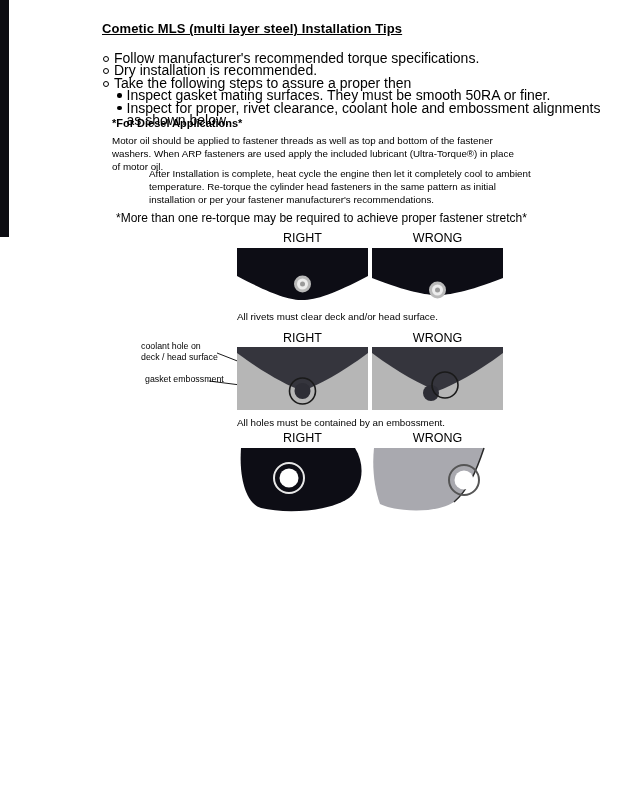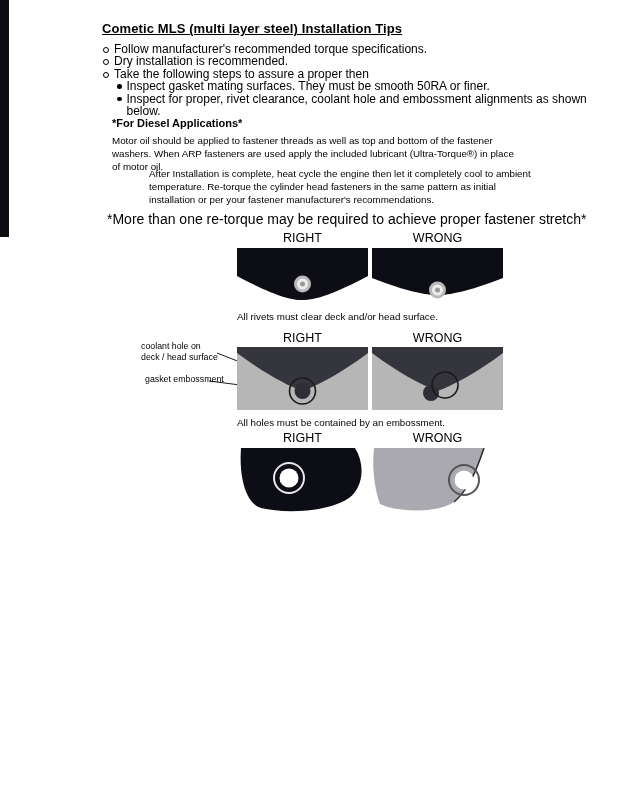--- a/index.html
+++ b/index.html
@@ -3,30 +3,30 @@
 <meta charset="utf-8">
 <style>
   html,body{margin:0;padding:0;background:#fff;}
   .page{position:relative;width:618px;height:570px;background:#ffffff;color:#000;
         font-family:"Liberation Sans",sans-serif;overflow:hidden;}
   .edge-strip{position:absolute;left:0;top:0;width:9px;height:237px;background:#0c0c12;}
 
   .title{position:absolute;left:102px;top:21px;font-size:13px;font-weight:bold;
          text-decoration:underline;letter-spacing:.1px;white-space:nowrap;}
 
-  .tips{position:absolute;left:103px;top:43px;font-size:12px;line-height:12.4px;}
+  .tips{position:absolute;left:103px;top:52px;font-size:14px;line-height:12.4px;}
   .b-row{display:flex;align-items:flex-start;}
   .b-dot{width:4px;height:4px;border:1px solid #000;border-radius:50%;margin:4px 5px 0 0;flex:none;}
   .b-bullet{width:4.5px;height:4.5px;background:#000;border-radius:50%;margin:4px 5px 0 0;flex:none;}
   .sub{margin-left:14px;}
 
   .diesel-h{position:absolute;left:112px;top:117px;font-size:11px;font-weight:bold;white-space:nowrap;}
   .diesel-p1{position:absolute;left:112px;top:134px;width:404px;font-size:9.8px;line-height:13px;}
   .diesel-p2{position:absolute;left:112px;top:167px;width:388px;font-size:9.8px;line-height:13px;margin-left:37px;}
-  .diesel-note{position:absolute;left:107px;top:211px;font-size:14px;white-space:nowrap;}
+  .diesel-note{position:absolute;left:116px;top:211px;font-size:12px;white-space:nowrap;}
 
   .hdr{position:absolute;width:131px;text-align:center;font-size:12.5px;}
   .hdr.l{left:237px;} .hdr.r{left:372px;}
   .hdr.r1{top:231px;} .hdr.r2{top:331px;} .hdr.r3{top:431px;}
 
   .img{position:absolute;width:131px;}
   .img svg{display:block;width:100%;height:100%;}
   .img.l{left:237px;} .img.r{left:372px;}
   .img.row1{top:248px;height:57px;}
   .img.row2{top:347px;height:63px;}

